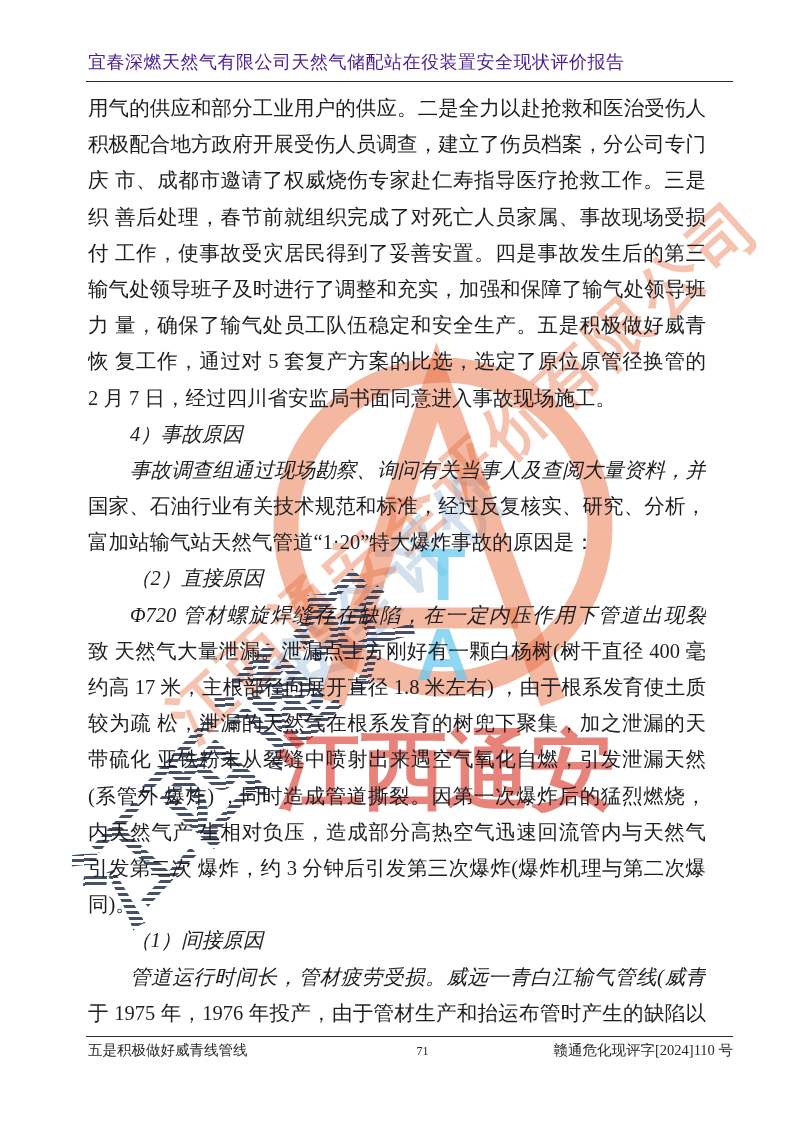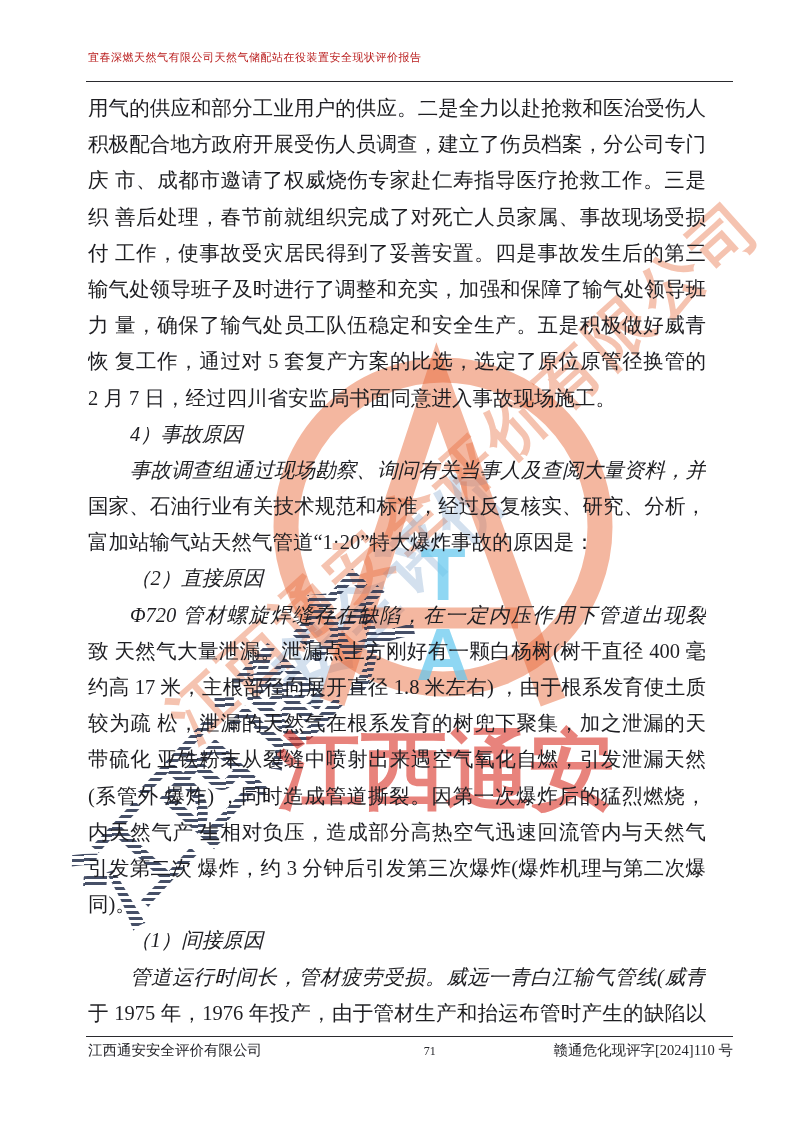--- a/index.html
+++ b/index.html
@@ -8,21 +8,21 @@
     width:793px;height:1122px;
     margin:0 auto;
     background:#ffffff;
     overflow:hidden;
     font-family:"Liberation Serif","DejaVu Serif",serif;
     color:#1e1e22;
   }
   
   .doc-header{
     position:absolute;left:88px;top:50px;width:645px;
-    font-size:11px;letter-spacing:.5px;color:#b91c1c;
+    font-size:18px;letter-spacing:.5px;color:#4c1d95;
   }
   .header-rule{
     position:absolute;left:86px;top:81px;width:647px;height:0;
     border-top:1.6px solid #2a2a2e;
   }
   
   .body-text{
     position:absolute;left:88px;top:90px;width:618px;
     font-size:20.5px;line-height:36.2px;
     text-align:justify;
@@ -131,18 +131,18 @@
       <div class="line fill">内天然气产 生相对负压，造成部分高热空气迅速回流管内与天然气混合，</div>
       <div class="line fill">引发第二次 爆炸，约 3 分钟后引发第三次爆炸(爆炸机理与第二次爆炸相</div>
       <div class="line">同)。</div>
       <div class="line indent">（1）间接原因</div>
       <div class="line fill indent">管道运行时间长，管材疲劳受损。威远一青白江输气管线(威青线)建</div>
       <div class="line fill">于 1975 年，1976 年投产，由于管材生产和抬运布管时产生的缺陷以及当</div>
     </div>
 
   <div class="footer-rule"></div>
   <div class="doc-footer">
-    <span>江西通安安全评价有限公司</span>
+    <span>五是积极做好威青线管线</span>
     <span class="page-num">71</span>
     <span>赣通危化现评字[2024]110 号</span>
   </div>
 
 </div>
 
 </body></html>

